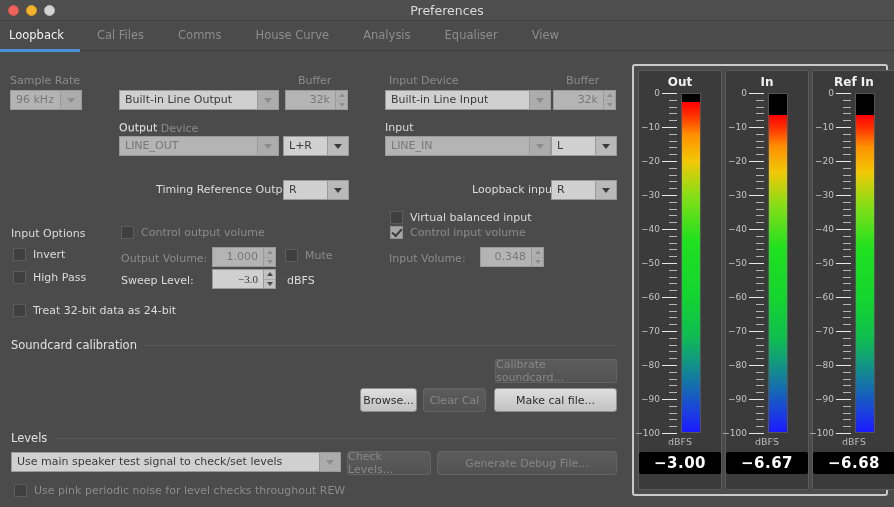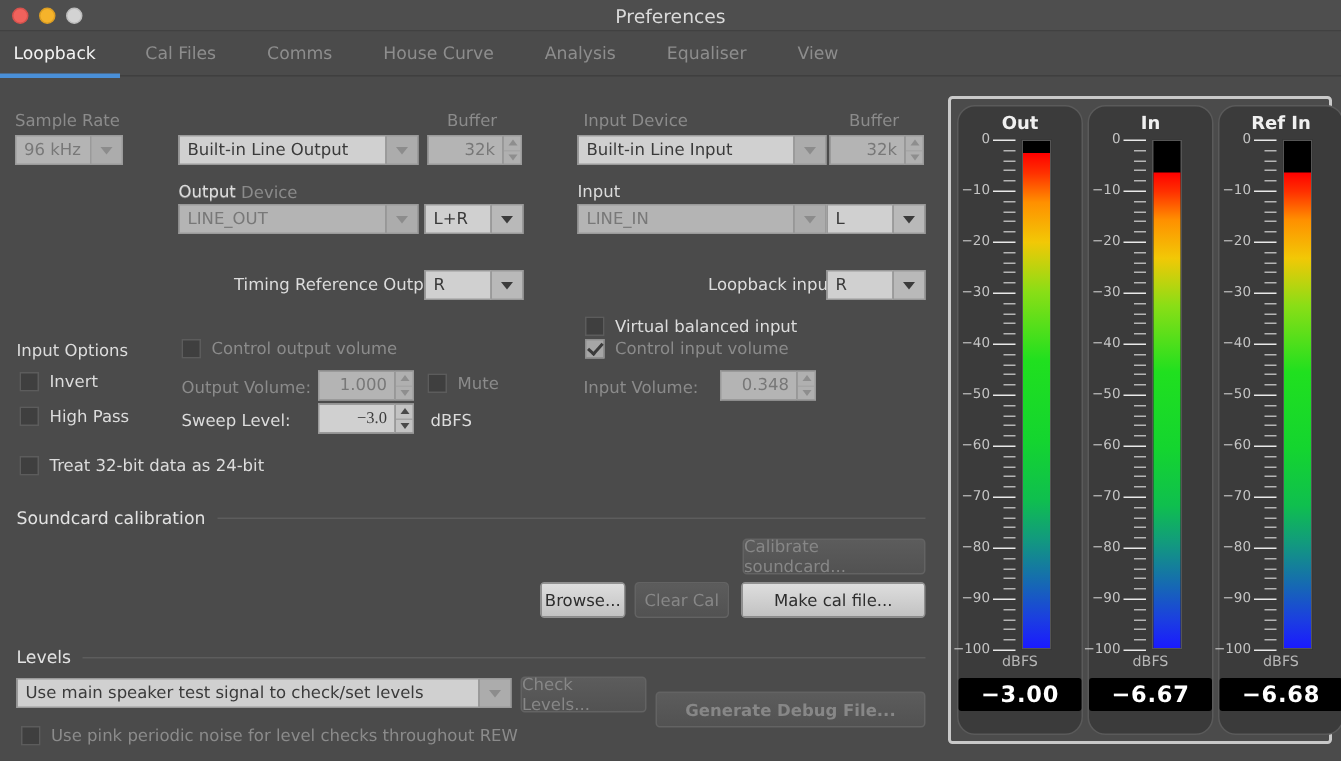--- a/index.html
+++ b/index.html
@@ -109,21 +109,21 @@
   .sect .txt{ color:#e2e2e2; font-size:11.5px; white-space:nowrap;}
   .sect .line{ flex:1; height:1px; background:#5d5d5d;}
 
   
   .meterpanel{
     position:absolute; left:632px; top:64px; width:256px; height:432px;
     background:#4b4b4b; border:2px solid #c9c9c9; border-radius:3px;
     display:flex; padding:4px; gap:3px;
   }
   .meter{
-    flex:1; background:#3b3b3b; border:1px solid #5a5a5a; border-radius:12px;
+    flex:1; background:#3b3b3b; border:1px solid #5a5a5a; border-radius:2px;
     display:flex; flex-direction:column; align-items:center; padding-top:4px;
     position:relative;
   }
   .mtitle{ color:#f0f0f0; font-size:12px; font-weight:bold; margin-bottom:4px;}
   .mbody{ position:relative; width:74px; height:340px; }
   .scale{ position:absolute; left:0; top:0; width:34px; height:100%;}
   .bar-wrap{
     position:absolute; left:38px; top:0; width:20px; height:100%;
     background:#000; border:1px solid #555;
   }
@@ -350,21 +350,21 @@
     <div class="txt">Levels</div>
     <div class="line"></div>
   </div>
   <div class="abs combo" style="left:11px; top:400px; width:330px;">
     <div class="field">Use main speaker test signal to check/set levels</div>
     <div class="arrowbtn dim">
         <i></i>
       </div>
   </div>
   <div class="abs btn dim" style="left:347px; top:399px; width:84px;">Check Levels...</div>
-  <div class="abs btn dim" style="left:437px; top:409px; width:180px;font-weight:bold;">Generate Debug File...</div>
+  <div class="abs btn dim" style="left:437px; top:399px; width:180px;">Generate Debug File...</div>
 
   <div class="abs cb" style="left:14px; top:432px;">
     <div class="box"></div>
     <div class="lbl dim">Use pink periodic noise for level checks throughout REW</div>
   </div>
 </div>
 
 <div class="meterpanel" id="meterpanel">
     <div class="meter">
       <div class="mtitle">Out</div>

